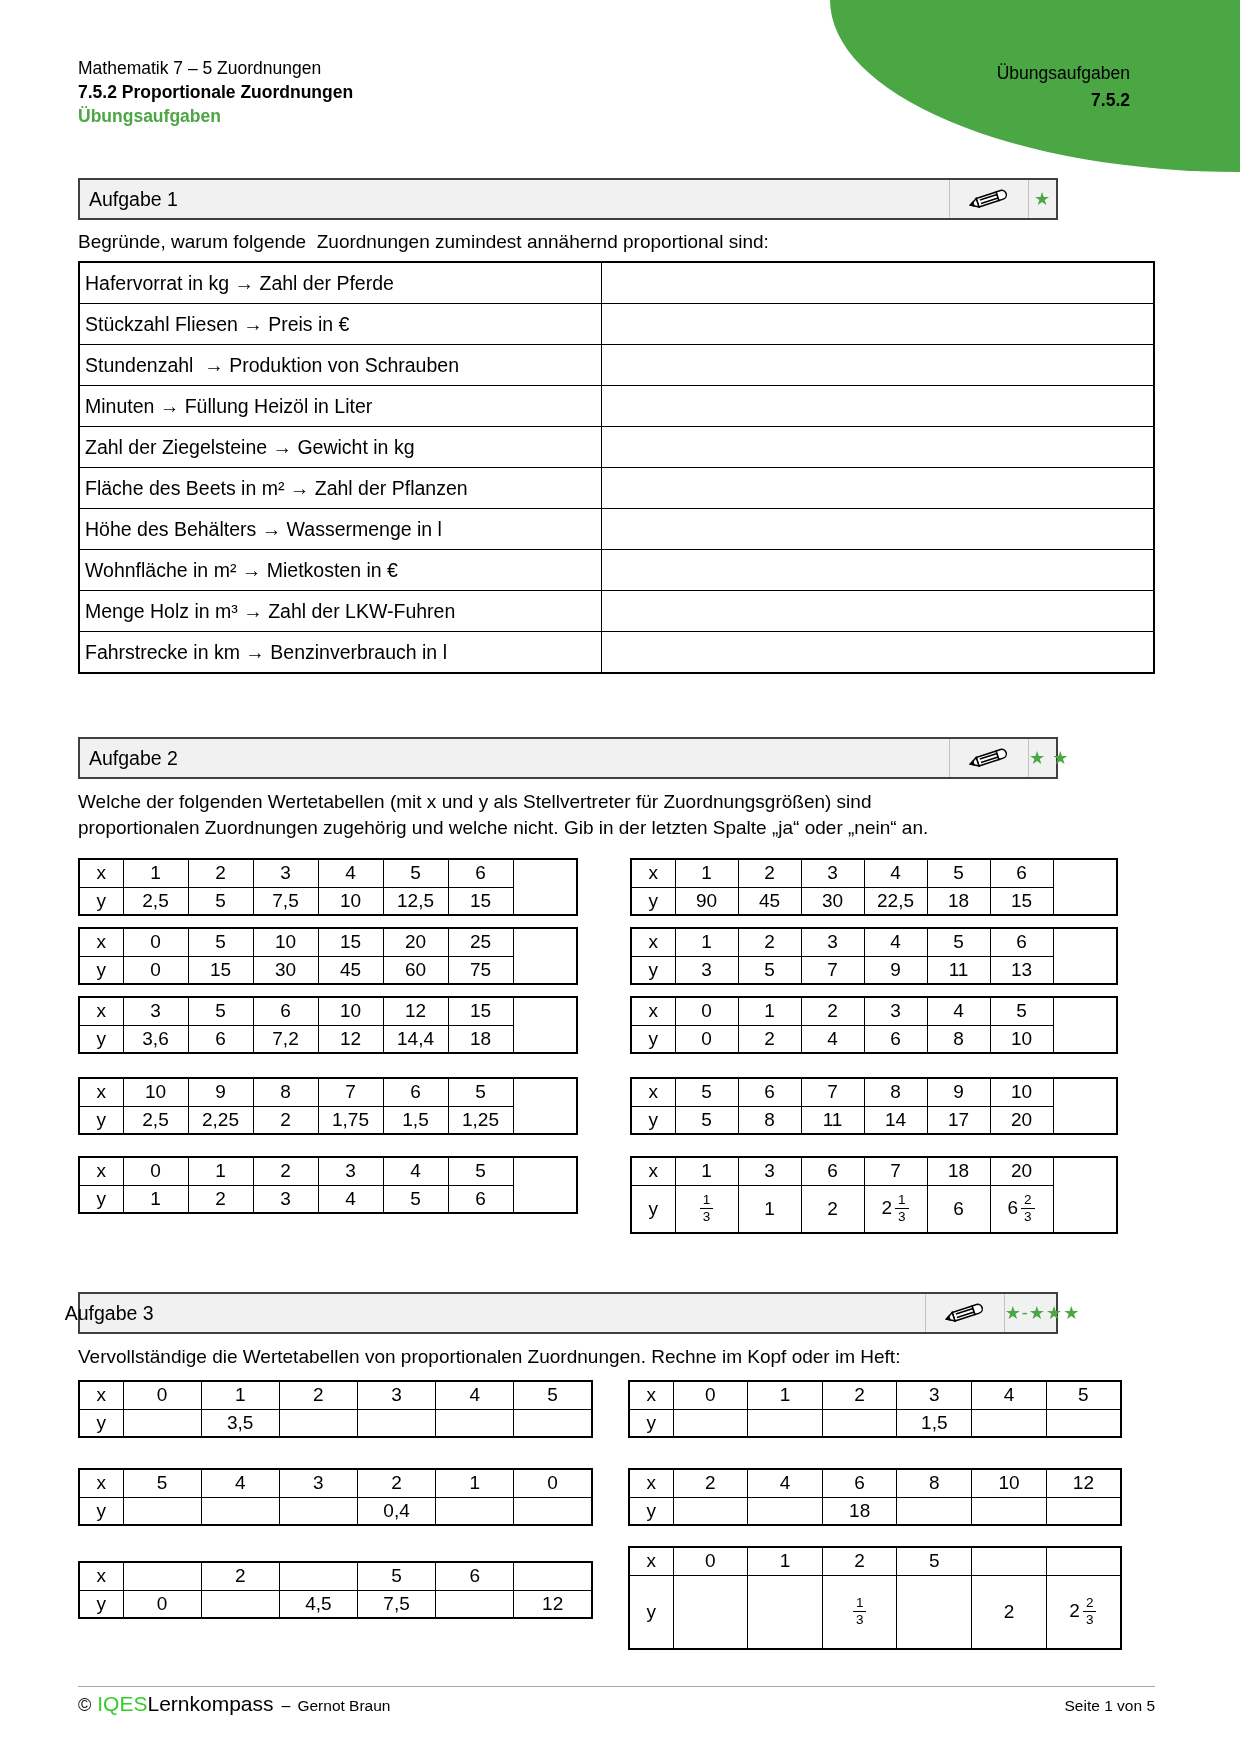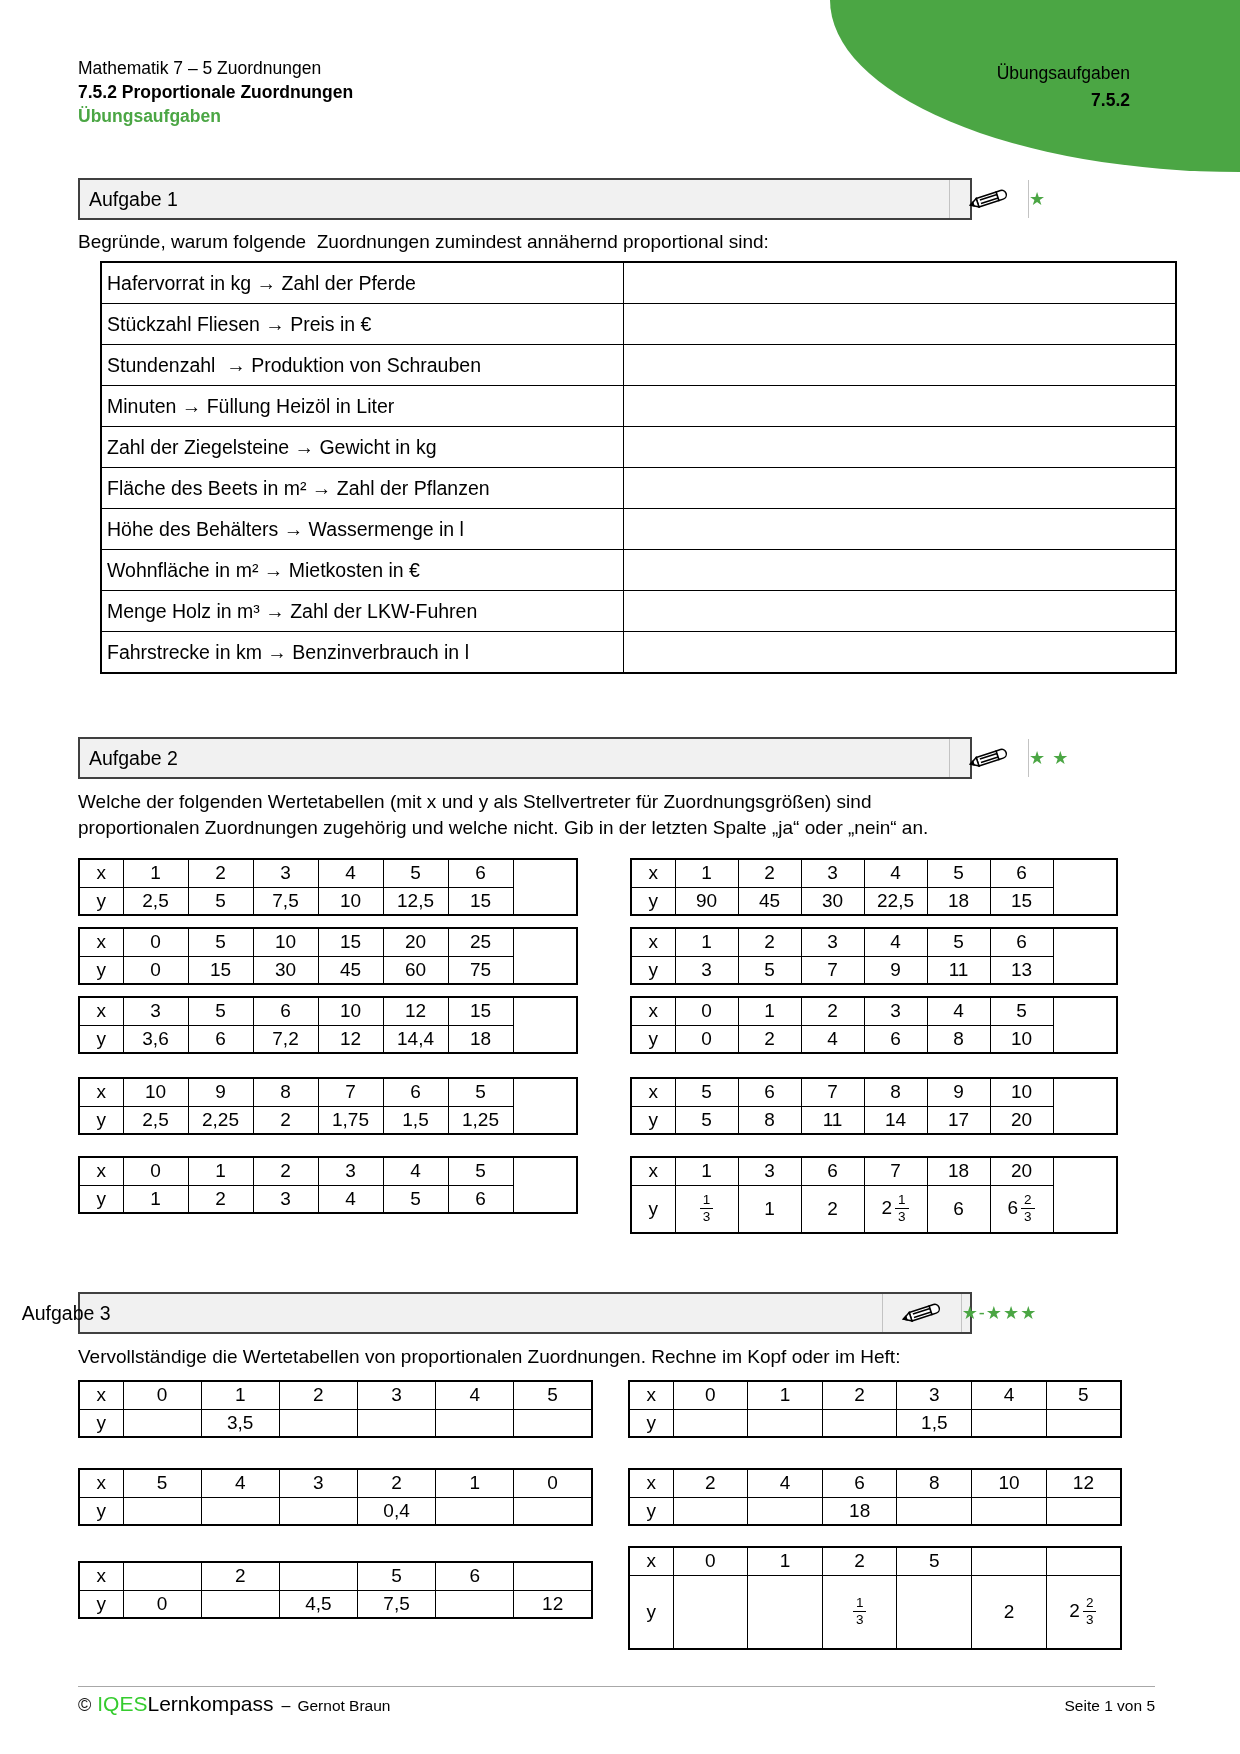--- a/index.html
+++ b/index.html
@@ -16,31 +16,31 @@
   }
   .corner-text { position:absolute; top:60px; right:110px; text-align:right; line-height:27px; font-size:17.5px; }
   .corner-text .l2 { font-weight:bold; }
 
   .head-left { position:absolute; top:56px; left:78px; font-size:17.5px; line-height:24px; }
   .head-left .topic { font-weight:bold; }
   .head-left .subtitle { font-weight:bold; color:var(--green); }
 
   
   .bar {
-    position:absolute; left:78px; width:894px; height:42px; box-sizing:border-box;
+    position:absolute; left:78px; width:980px; height:42px; box-sizing:border-box;
     background:var(--bar-bg); border:2px solid #404040; display:flex; align-items:stretch;
   }
   .bar .title { flex:0 0 860px; display:flex; align-items:center; padding-left:9px; font-size:19.5px; }
   .bar .pencil-cell { flex:0 0 78px; border-left:1px solid #c3c3c3; border-right:1px solid #c3c3c3; display:flex; align-items:center; justify-content:center; }
   .bar .stars { flex:1; display:flex; align-items:center; justify-content:center; color:var(--green); font-size:18px; letter-spacing:1px; white-space:nowrap; }
 
   .desc { position:absolute; left:78px; font-size:19px; line-height:26px; }
 
   
-  .a1-table { position:absolute; left:78px; top:261px; width:1077px; border-collapse:collapse; table-layout:fixed; border:2px solid #000;margin-left:22px; }
+  .a1-table { position:absolute; left:78px; top:261px; width:1077px; border-collapse:collapse; table-layout:fixed; border:2px solid #000; }
   .a1-table td { border:1.4px solid #000; height:40px; font-size:19.5px; padding:0 4px 0 5px; }
 
   
   .pair { position:absolute; left:78px; width:1077px; display:flex; align-items:flex-start; }
   .lt { width:500px; }
   .rt { width:488px; margin-left:52px; }
   .a3 .lt { width:515px; }
   .a3 .rt { width:494px; margin-left:35px; }
   .push-down { margin-top:15px; }
 

